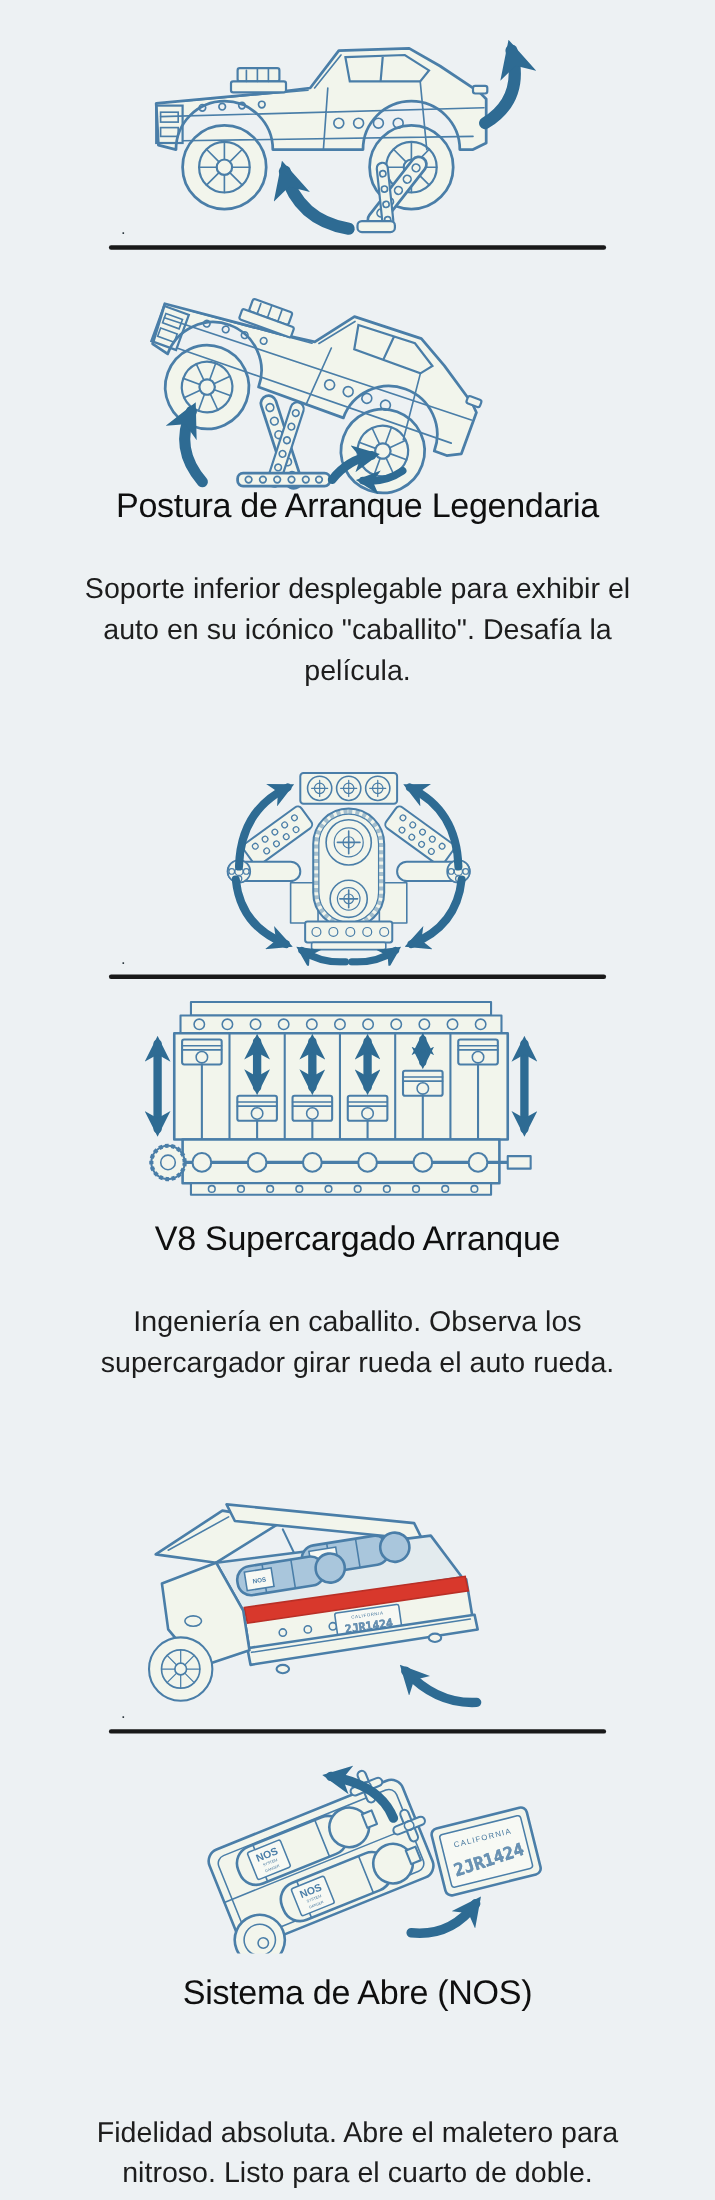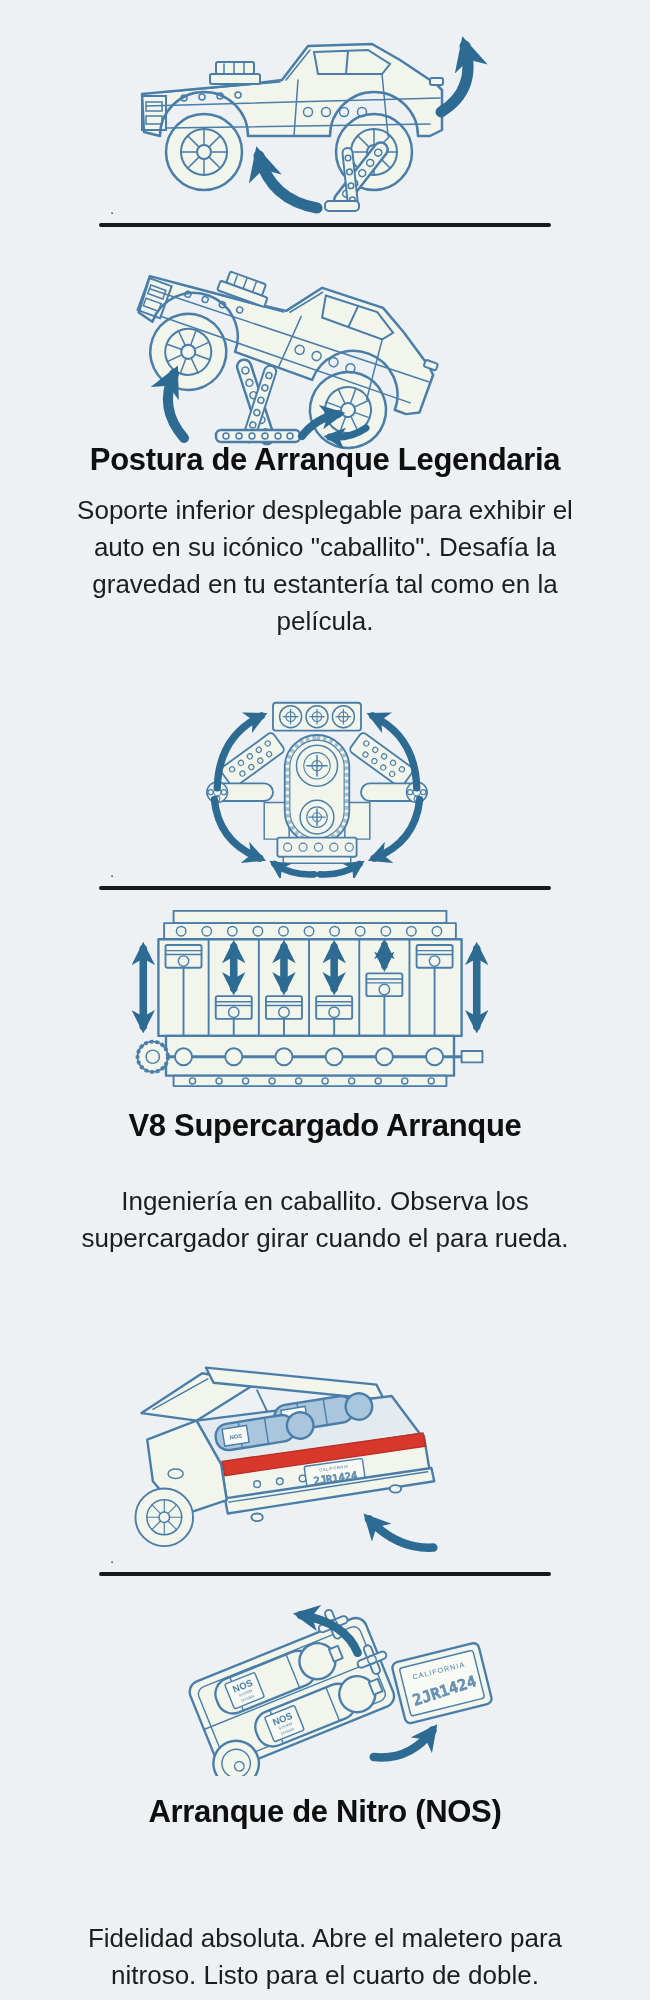--- a/index.html
+++ b/index.html
@@ -6,21 +6,21 @@
     --bg:#edf1f3; --line:#4a7ea8; --line2:#2c5f86; --fill:#f2f5ec; --arrow:#2e6b93;
     --tank:#a9c6dc; --red:#d8382c; --divider:#191919; --cavity:#e3ebee; --plate:#f7f9f4;
     --platetext:#48799f;
   }
   html,body{margin:0;padding:0}
   body{width:650px;height:2000px;background:var(--bg);
        font-family:"Liberation Sans","DejaVu Sans",sans-serif;position:relative;overflow:hidden}
   .fig{position:absolute}
   .divider{position:absolute;width:452px;height:4px;background:var(--divider);border-radius:2px;left:99px}
   .stray{position:absolute;font-size:15px;color:#2f3a40;left:110px;line-height:10px}
-  .hd{position:absolute;width:650px;text-align:center;margin:0;font-size:31px;font-weight:700;
+  .hd{position:absolute;width:650px;text-align:center;margin:0;font-size:31px;font-weight:400;
       color:#0f0f0f;letter-spacing:-0.3px}
   .para{position:absolute;width:650px;text-align:center;font-size:26px;line-height:37px;color:#1d1d1d}
   .s1{stroke:var(--line);fill:none;stroke-width:1.5;stroke-linecap:round}
   .s2{stroke:var(--line);fill:none;stroke-width:2;stroke-linecap:round}
   .f{fill:var(--fill);stroke:var(--line);stroke-width:2.5;stroke-linejoin:round}
   .f2{fill:var(--fill);stroke:var(--line);stroke-width:2;stroke-linejoin:round}
   .cav{fill:var(--cavity);stroke:var(--line);stroke-width:2.5;stroke-linejoin:round}
   .tank{fill:var(--tank);stroke:var(--line);stroke-width:2.5;stroke-linejoin:round}
   .white{fill:var(--plate);stroke:var(--line);stroke-width:1.5}
   .ap{stroke:var(--arrow);fill:none;stroke-linecap:round}
@@ -123,24 +123,23 @@
       <circle cx="62" cy="0" r="3" class="s1"></circle>
         <circle cx="74" cy="0" r="3" class="s1"></circle>
     </g>
   </g>
   <path class="ap" stroke-width="10" d="M 128,198 Q 102,168 118,134" marker-end="url(#ah)"></path>
   <path class="ap" stroke-width="8" d="M 246,196 Q 260,178 282,174" marker-end="url(#ah)"></path>
   <path class="ap" stroke-width="7" d="M 310,188 Q 294,199 274,197" marker-end="url(#ah)"></path>
 </svg>
 
 <h2 class="hd" style="top:442px">Postura de Arranque Legendaria</h2>
-<div class="para" style="top:492px">
+<div class="para" style="top:517px">
   <div>Soporte inferior desplegable para exhibir el</div>
   <div>auto en su icónico "caballito". Desafía la</div>
-  <div>gravedad en tu estantería tal como en la</div>
   <div>película.</div>
 </div>
 
 <svg class="fig" style="left:192px;top:691px" width="250" height="187" viewBox="0 0 340 255">
   <rect x="110" y="16" width="120" height="38" rx="4" class="f"></rect>
   <g transform="translate(134 35)">
       <circle r="15" class="f2"></circle>
       <circle r="6.5" class="s1"></circle>
       <path class="s1" d="M-10,0H10M0,-10V10"></path>
     </g>
@@ -299,21 +298,21 @@
   <path class="ap" stroke-width="8" d="M 109.5,42 L 109.5,86" marker-start="url(#ah)" marker-end="url(#ah)"></path>
   <path class="ap" stroke-width="8" d="M 162.5,42 L 162.5,86" marker-start="url(#ah)" marker-end="url(#ah)"></path>
   <path class="ap" stroke-width="8" d="M 215.5,42 L 215.5,86" marker-start="url(#ah)" marker-end="url(#ah)"></path>
   <path class="ap" stroke-width="7" d="M 268.5,40 L 268.5,62" marker-start="url(#ah)" marker-end="url(#ah)"></path>
   <path class="ap" stroke-width="8" d="M 366,44 L 366,126" marker-start="url(#ah)" marker-end="url(#ah)"></path>
 </svg>
 
 <h2 class="hd" style="top:1108px">V8 Supercargado Arranque</h2>
 <div class="para" style="top:1183px">
   <div>Ingeniería en caballito. Observa los</div>
-  <div>supercargador girar cuando el para rueda.</div>
+  <div>supercargador girar rueda el auto rueda.</div>
 </div>
 
 <svg class="fig" style="left:115px;top:1360px" width="360" height="199" viewBox="0 0 380 210">
   <path class="f" d="M 28,56 L 92,14 L 150,24 L 86,64 Z"></path>
   <path class="s1" d="M 40,52 L 98,20"></path>
   <path class="f" d="M 96,8 L 276,26 L 284,42 L 104,24 Z"></path>
   <path class="s2" d="M 150,32 L 170,74 M 236,38 L 250,64"></path>
   <path class="cav" d="M 86,64 L 292,38 L 322,78 L 112,110 Z"></path>
 
   <g transform="translate(214 56) rotate(-9)">
@@ -404,17 +403,17 @@
     <rect x="-47" y="-33" width="94" height="66" rx="6" class="f"></rect>
     <rect x="-40" y="-26" width="80" height="52" rx="3" class="white"></rect>
     <text x="0" y="-11" font-size="7.5" letter-spacing="1.2" text-anchor="middle" class="ptxt">CALIFORNIA</text>
     <text x="0" y="14" font-size="16.5" text-anchor="middle" class="pnum" transform="rotate(-4)">2JR1424</text>
   </g>
 
   <path class="ap" stroke-width="9" d="M 245,60 Q 232,28 185,20" marker-end="url(#ah)"></path>
   <path class="ap" stroke-width="9" d="M 262,170 Q 300,174 324,142" marker-end="url(#ah)"></path>
 </svg>
 
-<h2 class="hd" style="top:1794px">Arranque de Nitro (NOS)</h2>
+<h2 class="hd" style="top:1794px">Sistema de Abre (NOS)</h2>
 <div class="para" style="top:1920px">
   <div>Fidelidad absoluta. Abre el maletero para</div>
   <div>nitroso. Listo para el cuarto de doble.</div>
 </div>
 
 </body></html>

